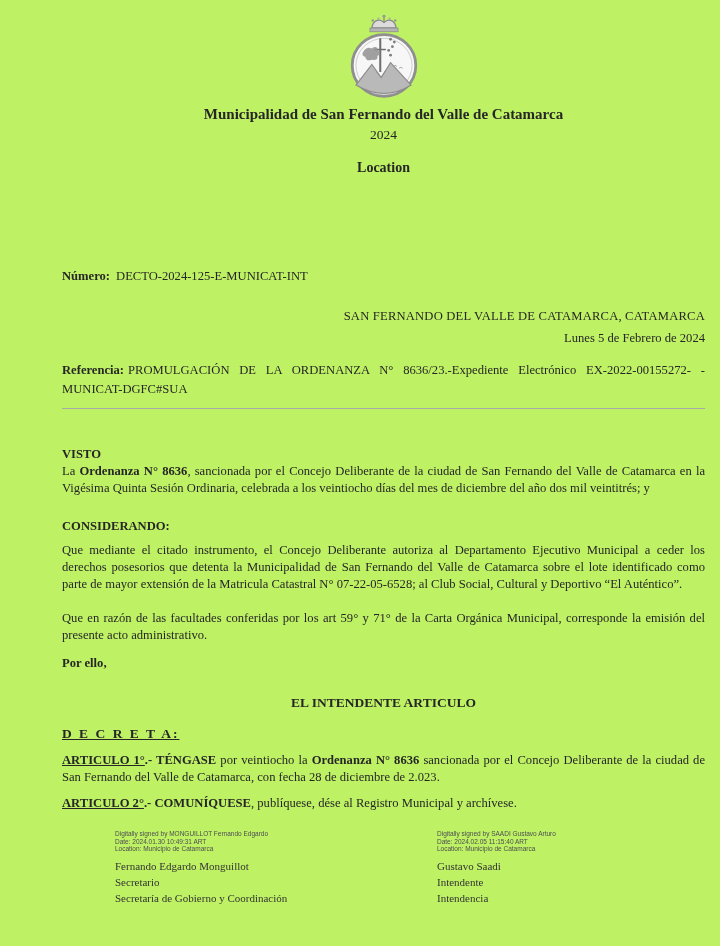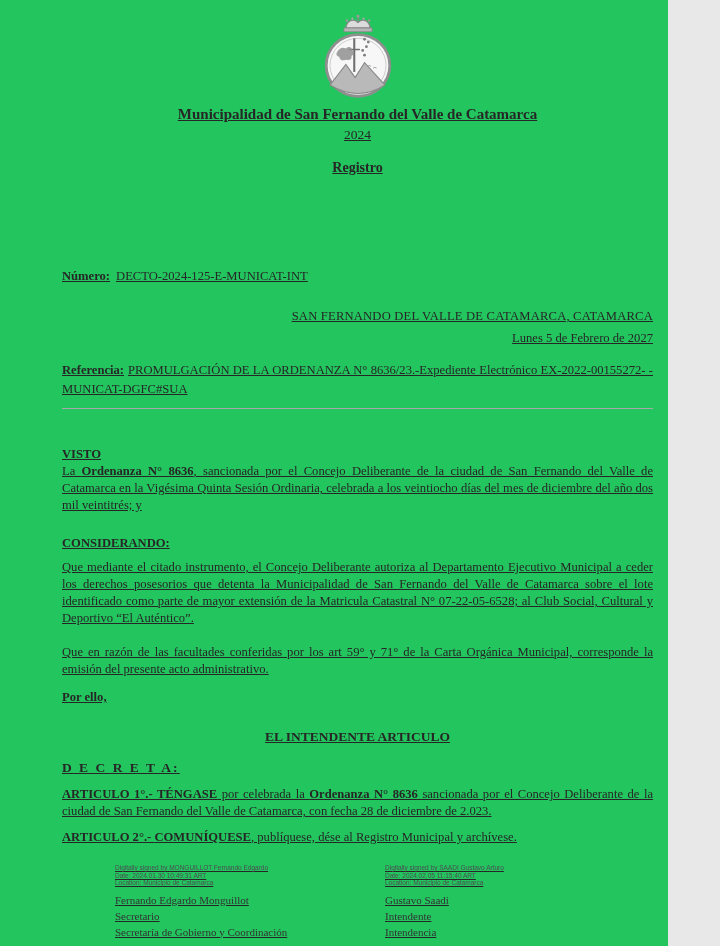--- a/index.html
+++ b/index.html
@@ -1,20 +1,20 @@
 <!DOCTYPE html>
 <html><head>
 <meta charset="utf-8">
 <style>
   html,body{margin:0;padding:0;background:#e8e8e8;}
   .page{
-    width:668px;height:946px;background:#22c55e;box-sizing:border-box;
+    width:720px;height:946px;background:#bef264;box-sizing:border-box;
     padding:0 15px 0 62px;position:relative;overflow:hidden;
     font-family:"Liberation Serif","DejaVu Serif",serif;
-    color:#262626;font-size:12.6px;line-height:17px;text-decoration:underline;
+    color:#262626;font-size:12.6px;line-height:17px;
   }
   .center{text-align:center;}
   .logo{display:block;margin:14px auto 0 auto;}
   .org-title{font-weight:bold;font-size:15px;line-height:18px;margin-top:5px;}
   .year{font-size:13.5px;line-height:17px;margin-top:3px;}
   .doc-type{font-weight:bold;font-size:14px;line-height:17px;margin-top:16px;}
   .number-line{margin-top:92px;}
   .lbl{font-weight:bold;}
   .number-value{margin-left:6px;}
   .place-line{margin-top:23px;text-align:right;letter-spacing:.2px;}
@@ -76,28 +76,28 @@
     <circle cx="61" cy="30" r="1.5" fill="#7d7d7d"></circle>
     <circle cx="59" cy="35" r="1.5" fill="#7d7d7d"></circle>
     <circle cx="55" cy="39" r="1.5" fill="#7d7d7d"></circle>
     <circle cx="57" cy="44" r="1.5" fill="#7d7d7d"></circle>
 
     <path d="M60 56 q2 -2 4 0 M66 58 q2 -2 4 0" fill="none" stroke="#9a9a9a" stroke-width="0.9"></path>
   </svg>
 
   <div class="center org-title">Municipalidad de San Fernando del Valle de Catamarca</div>
   <div class="center year">2024</div>
-  <div class="center doc-type">Registro</div>
+  <div class="center doc-type">Location</div>
 
   <div class="number-line">
     <span class="lbl">Número:</span><span class="number-value">DECTO-2024-125-E-MUNICAT-INT</span>
   </div>
 
   <div class="place-line">SAN FERNANDO DEL VALLE DE CATAMARCA, CATAMARCA</div>
-  <div class="date-line">Lunes 5 de Febrero de 2027</div>
+  <div class="date-line">Lunes 5 de Febrero de 2024</div>
 
   <div class="reference">
     <span class="lbl">Referencia:</span><span class="val">PROMULGACIÓN DE LA ORDENANZA N° 8636/23.-Expediente Electrónico EX-2022-00155272- -MUNICAT-DGFC#SUA</span>
   </div>
 
   <hr class="separator">
 
   <div class="h-visto">VISTO</div>
   <div class="para">
     <span>La </span><span class="b">Ordenanza N° 8636</span><span>, sancionada por el Concejo Deliberante de la ciudad de San Fernando del Valle de Catamarca en la Vigésima Quinta Sesión Ordinaria, celebrada a los veintiocho días del mes de diciembre del año dos mil veintitrés; y</span>
@@ -105,21 +105,21 @@
 
   <div class="h-cons">CONSIDERANDO:</div>
   <div class="para-tight">Que mediante el citado instrumento, el Concejo Deliberante autoriza al Departamento Ejecutivo Municipal a ceder los derechos posesorios que detenta la Municipalidad de San Fernando del Valle de Catamarca sobre el lote identificado como parte de mayor extensión de la Matricula Catastral N° 07-22-05-6528; al Club Social, Cultural y Deportivo “El Auténtico”.</div>
   <div class="para-mid">Que en razón de las facultades conferidas por los art 59° y 71° de la Carta Orgánica Municipal, corresponde la emisión del presente acto administrativo.</div>
 
   <div class="por-ello">Por ello,</div>
   <div class="authority">EL INTENDENTE ARTICULO</div>
   <div class="decreta">D E C R E T A:</div>
 
   <div class="article">
-    <span class="art-label">ARTICULO 1°</span><span class="b">.- </span><span class="b">TÉNGASE</span><span> por celebrada la </span><span class="b">Ordenanza N° 8636</span><span> sancionada por el Concejo Deliberante de la ciudad de San Fernando del Valle de Catamarca, con fecha 28 de diciembre de 2.023.</span>
+    <span class="art-label">ARTICULO 1°</span><span class="b">.- </span><span class="b">TÉNGASE</span><span> por veintiocho la </span><span class="b">Ordenanza N° 8636</span><span> sancionada por el Concejo Deliberante de la ciudad de San Fernando del Valle de Catamarca, con fecha 28 de diciembre de 2.023.</span>
   </div>
 
   <div class="article">
     <span class="art-label">ARTICULO 2°</span><span class="b">.- </span><span class="b">COMUNÍQUESE</span><span>, publíquese, dése al Registro Municipal y archívese.</span>
   </div>
 
   <div class="sig-row">
     <div class="sig-left">
       <div class="stamp">
         <div>Digitally signed by MONGUILLOT Fernando Edgardo</div>

